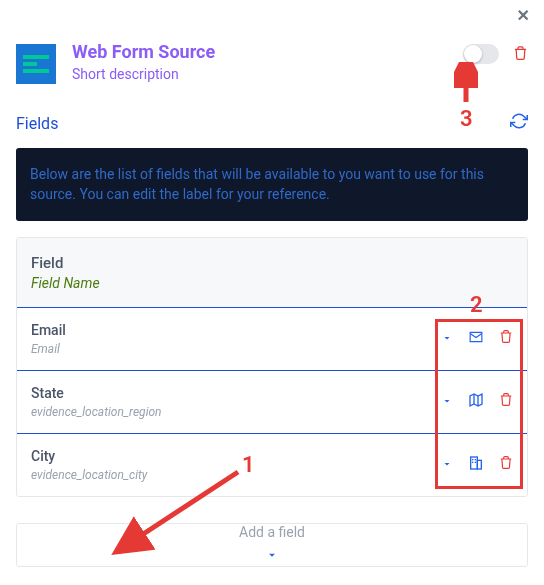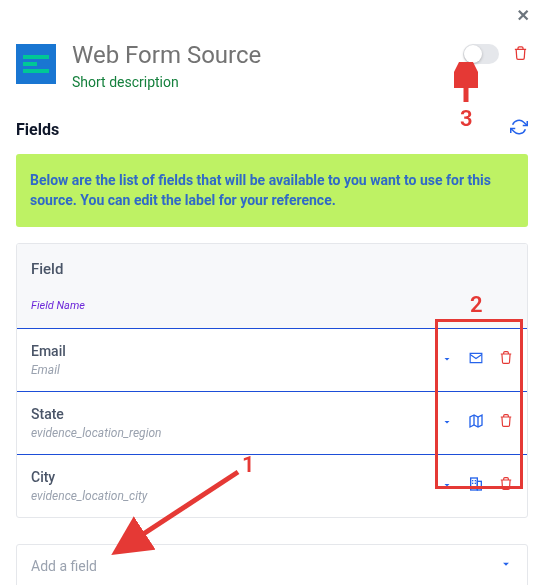--- a/index.html
+++ b/index.html
@@ -43,28 +43,28 @@
   .logo-inner::before, .logo-inner::after {
     content: "";
     position: absolute;
     background: #00c896;
     height: 4px;
     top: 3px;
   }
   .logo-inner::before { width: 14px; left: 0; }
   .title-block { flex: 1; }
   .title {
-    font-size: 24px;
-    color: #737373;
-    font-weight: 400;
+    font-size: 18px;
+    color: #8b5cf6;
+    font-weight: 700;
     line-height: 1.3;
   }
   .subtitle {
     font-size: 14px;
-    color: #15803d;
+    color: #8b5cf6;
     margin-top: 3px;
   }
   .header-actions {
     display: flex;
     align-items: center;
     gap: 14px;
     padding-top: 4px;
   }
   .toggle {
     width: 36px; height: 20px;
@@ -88,49 +88,48 @@
     line-height: 1;
   }
   .section-row {
     display: flex;
     justify-content: space-between;
     align-items: center;
     padding: 24px 16px 8px 16px;
   }
   .section-title {
     font-size: 16px;
-    color: #0f172a;
-    font-weight: 700;
+    color: #1d4ed8;
+    font-weight: 400;
   }
   .refresh-icon {
     color: #2563eb;
     cursor: pointer;
   }
   .info-banner {
     margin: 6px 16px 16px 16px;
-    background: #bef264;
+    background: #0f172a;
     color: #3069c7;
     font-size: 14px;
     padding: 16px 14px;
     line-height: 1.45;
     border-radius: 3px;
-    font-weight: bold;
   }
   .table {
     margin: 0 16px;
     border: 1px solid #e5e7eb;
     border-radius: 3px;
     overflow: hidden;
   }
   .thead {
     background: #f7f8fa;
     padding: 16px 14px;
   }
   .th-label { font-size: 15px; color: #4a5568; font-weight: 500; }
-  .th-sub { font-size: 11px; color: #6d28d9; font-style: italic; margin-top: 21px; }
+  .th-sub { font-size: 14px; color: #4d7c0f; font-style: italic; margin-top: 3px; }
   .row {
     display: flex;
     justify-content: space-between;
     align-items: center;
     padding: 14px 14px;
     border-top: 1px solid #1d4ed8;
     position: relative;
   }
   .row-left { display: flex; flex-direction: column; gap: 4px; }
   .row-label { font-size: 14px; color: #4a5568; font-weight: 500; }
@@ -143,20 +142,21 @@
   .add-field {
     margin: 26px 16px 0 16px;
     border: 1px solid #e5e7eb;
     border-radius: 3px;
     height: 44px;
     display: flex;
     align-items: center;
     justify-content: space-between;
     padding: 0 14px;
     cursor: pointer;
+    flex-direction: column;
   }
   .add-label { color: #9aa2af; font-size: 14px; }
   .add-chev { color: #2563eb; }
 
   
   .anno { position: absolute; pointer-events: none; z-index: 50; }
   .anno-num { color: #e53935; font-size: 22px; font-weight: 600; }
   .anno-rect {
     border: 3px solid #e53935;
     position: absolute;

